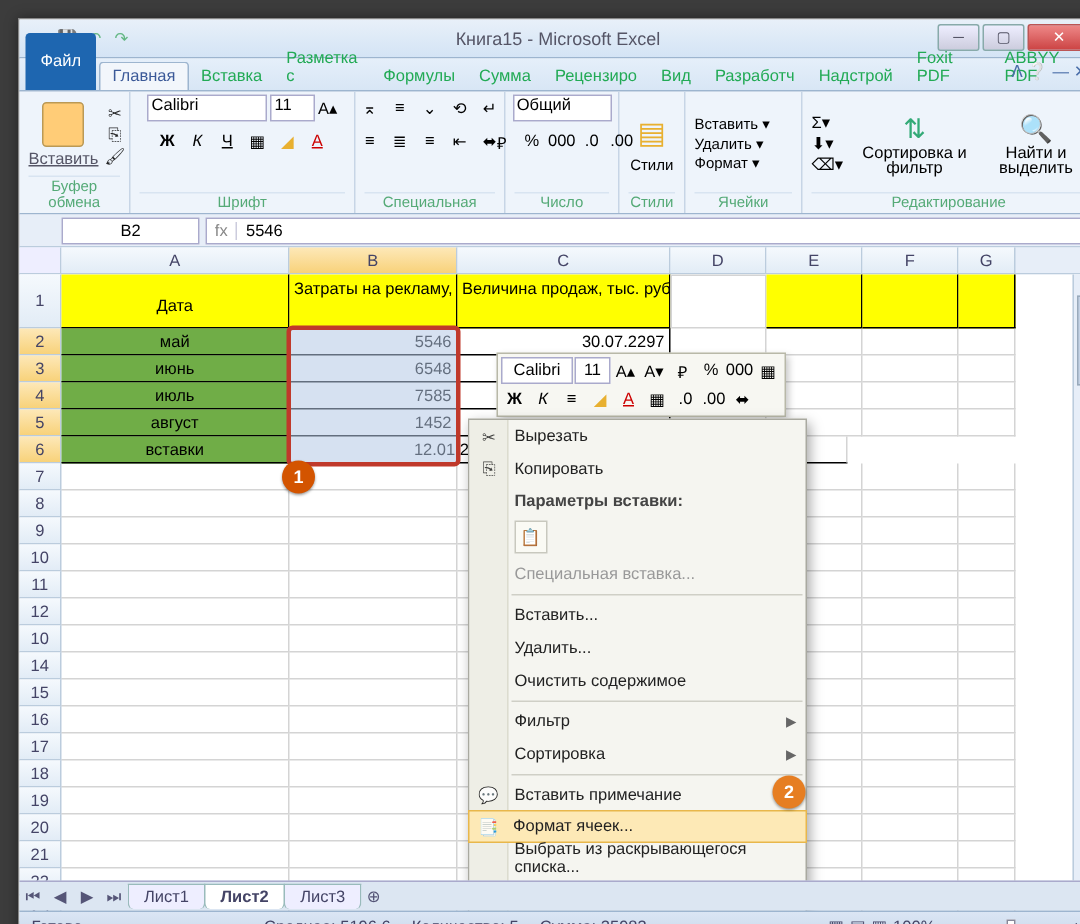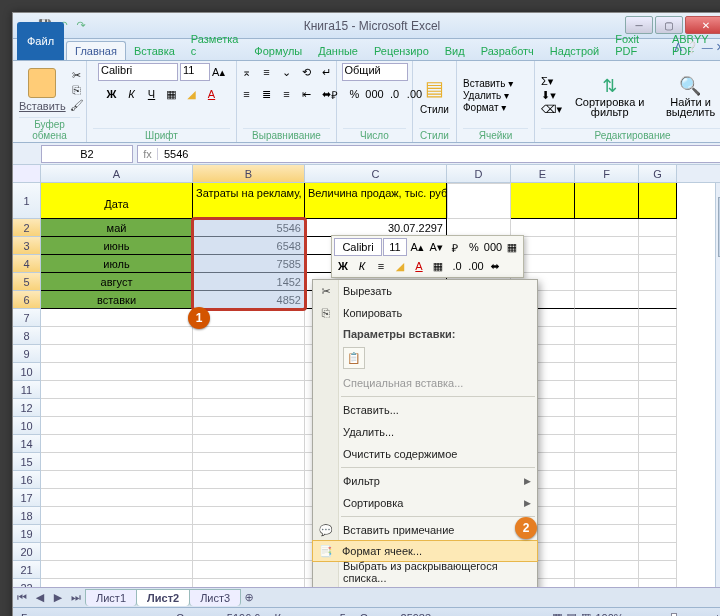--- a/index.html
+++ b/index.html
@@ -101,21 +101,21 @@
       <div class="btn close">✕</div>
     </div>
   </div>
 
   <div class="ribbon-tabs">
     <div class="file">Файл</div>
     <div class="tab active">Главная</div>
     <div class="tab">Вставка</div>
     <div class="tab">Разметка с</div>
     <div class="tab">Формулы</div>
-    <div class="tab">Данные</div>
+    <div class="tab">Сумма</div>
     <div class="tab">Рецензиро</div>
     <div class="tab">Вид</div>
     <div class="tab">Разработч</div>
     <div class="tab">Надстрой</div>
     <div class="tab">Foxit PDF</div>
     <div class="tab">ABBYY PDF</div>
     <div class="more">ᐱ ❔ — ✕</div>
   </div>
 
   <div class="ribbon">
@@ -169,21 +169,21 @@
             <span>↵</span>
           </div>
         <div class="font-row btnrow">
             <span>≡</span>
             <span>≣</span>
             <span>≡</span>
             <span>⇤</span>
             <span>⬌</span>
           </div>
       </div>
-      <div class="glabel">Выравнивание</div>
+      <div class="glabel">Специальная</div>
     </div>
     <div class="rgroup" style="width:76px">
       <div class="gbody font-ctrl">
         <div class="font-row">
             <div class="sel" style="width:66px">Общий</div>
           </div>
         <div class="font-row btnrow">
             <span>₽</span>
             <span>%</span>
             <span>000</span>
@@ -298,21 +298,20 @@
           <div class="cell cB">1452</div>
           <div class="cell cC"></div>
           <div class="cell cD"></div>
           <div class="cell cE"></div>
           <div class="cell cF"></div>
           <div class="cell cG"></div>
         </div>
         <div class="row datarow last">
           <div class="rh sel">6</div>
           <div class="cell cA">вставки</div>
-          <div class="cell cB">4852</div>
           <div class="cell cC">12.01.2290</div>
           <div class="cell cD"></div>
           <div class="cell cE"></div>
           <div class="cell cF"></div>
           <div class="cell cG"></div>
         </div>
       </div>
 
     <div id="empty-rows">
         <div class="row">

